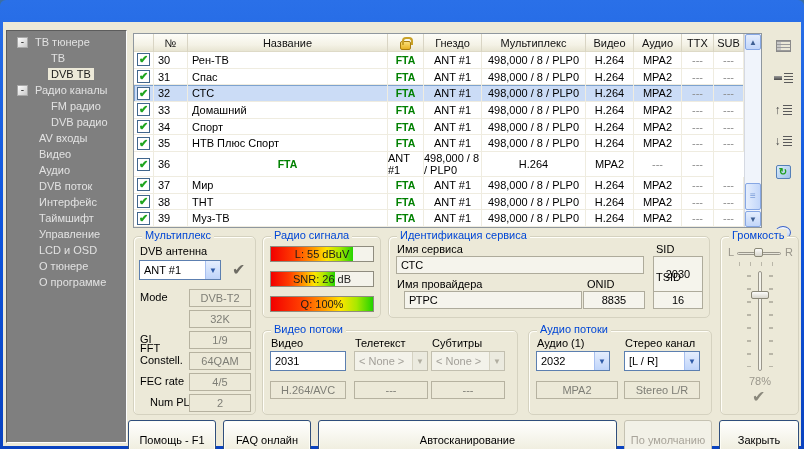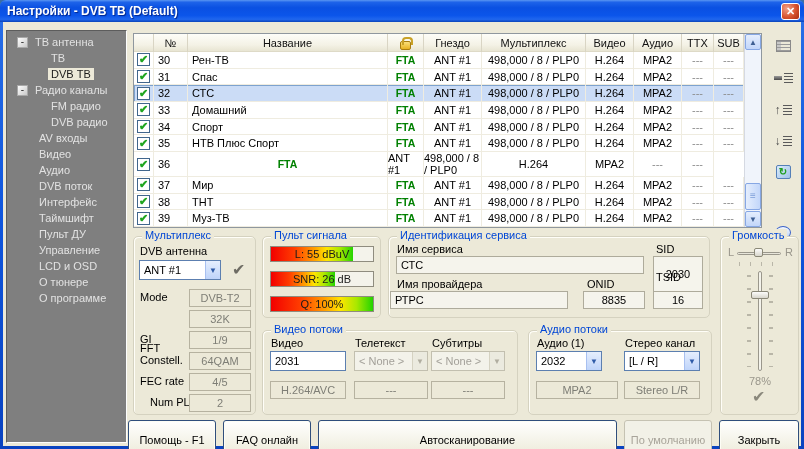--- a/index.html
+++ b/index.html
@@ -111,29 +111,25 @@
     background:linear-gradient(180deg,#FFFFFF 0%,#F6F5EC 45%,#EFEDDD 80%,#DFDCC8 100%);
     display:flex;align-items:center;justify-content:center;box-shadow:inset 0 0 0 1px #fdfdf5;}
   .btn.disabled{border-color:#C5C2B2;color:#A8A49A;background:#F2F1E7;box-shadow:none;}
 </style>
 </head>
 <body>
 
 <div class="window">
   <div class="content-bg"></div>
 
-  <div class="titlebar">
-    <span class="title-text">Настройки - DVB ТВ (Default)</span>
-    <span class="close-btn">✕</span>
-  </div>
 
   <div class="sidebar">
       <div class="tree-item lvl0">
         <span class="expand-box">-</span>
-        <span class="tree-label">ТВ антенна</span>
+        <span class="tree-label">ТВ тюнере</span>
       </div>
       <div class="tree-item lvl1">
         <span class="tree-label">ТВ</span>
       </div>
       <div class="tree-item lvl1 sel">
         <span class="tree-label">DVB ТВ</span>
       </div>
       <div class="tree-item lvl0">
         <span class="expand-box">-</span>
         <span class="tree-label">Радио каналы</span>
@@ -154,23 +150,20 @@
         <span class="tree-label">Аудио</span>
       </div>
       <div class="tree-item lvl0 plain">
         <span class="tree-label">DVB поток</span>
       </div>
       <div class="tree-item lvl0 plain">
         <span class="tree-label">Интерфейс</span>
       </div>
       <div class="tree-item lvl0 plain">
         <span class="tree-label">Таймшифт</span>
-      </div>
-      <div class="tree-item lvl0 plain">
-        <span class="tree-label">Пульт ДУ</span>
       </div>
       <div class="tree-item lvl0 plain">
         <span class="tree-label">Управление</span>
       </div>
       <div class="tree-item lvl0 plain">
         <span class="tree-label">LCD и OSD</span>
       </div>
       <div class="tree-item lvl0 plain">
         <span class="tree-label">О тюнере</span>
       </div>
@@ -386,21 +379,21 @@
         <span class="lbl" style="left: 6px; top: 117px;">Constell.</span>
         <div class="field ro" style="left: 55px; top: 115px; width: 62px; height: 18px;">64QAM</div>
         <span class="lbl" style="left: 6px; top: 138px;">FEC rate</span>
         <div class="field ro" style="left: 55px; top: 136px; width: 62px; height: 18px;">4/5</div>
         <span class="lbl" style="left: 16px; top: 159px;">Num PLP</span>
         <div class="field ro" style="left: 55px; top: 157px; width: 62px; height: 18px;">2</div>
       </div>
   </div>
 
   <div class="group" style="left:262px;top:236px;width:119px;height:82px;">
-    <span class="group-title">Пульт сигнала</span>
+    <span class="group-title">Радио сигнала</span>
     <div>
         <div class="sbar" style="left: 7px; top: 9px;">
           <div class="sfill" style="width: 80%;"></div>
           <div class="slabel">L: 55 dBuV</div>
         </div>
         <div class="sbar" style="left: 7px; top: 34px;">
           <div class="sfill" style="width: 63%;"></div>
           <div class="slabel">SNR: 26 dB</div>
         </div>
         <div class="sbar" style="left: 7px; top: 59px;">
@@ -412,21 +405,21 @@
 
   <div class="group" style="left:388px;top:236px;width:322px;height:82px;">
     <span class="group-title">Идентификация сервиса</span>
     <span class="lbl" style="left:8px;top:6px;">Имя сервиса</span>
     <span class="lbl" style="left:267px;top:6px;">SID</span>
     <div class="field lite txt" style="left:7px;top:19px;width:248px;height:18px;">СТС</div>
     <div class="field lite num" style="left:264px;top:19px;width:50px;height:36px;">2030</div>
     <span class="lbl" style="left:8px;top:41px;">Имя провайдера</span>
     <span class="lbl" style="left:198px;top:41px;">ONID</span>
     <span class="lbl" style="left:267px;top:34px;">TSID</span>
-    <div class="field lite txt" style="left:1px;top:54px;width:178px;height:18px;">РТРС</div>
+    <div class="field lite txt" style="left:15px;top:54px;width:178px;height:18px;">РТРС</div>
     <div class="field lite num" style="left:194px;top:54px;width:62px;height:18px;">8835</div>
     <div class="field lite num" style="left:264px;top:54px;width:50px;height:18px;">16</div>
   </div>
 
   <div class="group" style="left:262px;top:330px;width:256px;height:85px;">
     <span class="group-title">Видео потоки</span>
     <span class="lbl" style="left:8px;top:6px;">Видео</span>
     <span class="lbl" style="left:92px;top:6px;">Телетекст</span>
     <span class="lbl" style="left:169px;top:6px;">Субтитры</span>
     <div class="field edit" style="left:7px;top:20px;width:76px;height:20px;">2031</div>
@@ -440,21 +433,21 @@
     </div>
     <div class="field ro" style="left:7px;top:50px;width:76px;height:18px;">H.264/AVC</div>
     <div class="field ro" style="left:91px;top:50px;width:74px;height:18px;">---</div>
     <div class="field ro" style="left:168px;top:50px;width:74px;height:18px;">---</div>
   </div>
 
   <div class="group" style="left:528px;top:330px;width:184px;height:85px;">
     <span class="group-title">Аудио потоки</span>
     <span class="lbl" style="left:8px;top:6px;">Аудио (1)</span>
     <span class="lbl" style="left:96px;top:6px;">Стерео канал</span>
-    <div class="combo" style="left:7px;top:20px;width:66px;height:20px;">
+    <div class="combo" style="left:7px;top:20px;width:74px;height:20px;">
       <span class="val">2032</span>
       <span class="dd">▼</span>
     </div>
     <div class="combo" style="left:95px;top:20px;width:76px;height:20px;">
       <span class="val">[L / R]</span>
       <span class="dd">▼</span>
     </div>
     <div class="field ro" style="left:7px;top:50px;width:82px;height:18px;">MPA2</div>
     <div class="field ro" style="left:95px;top:50px;width:76px;height:18px;">Stereo L/R</div>
   </div>

